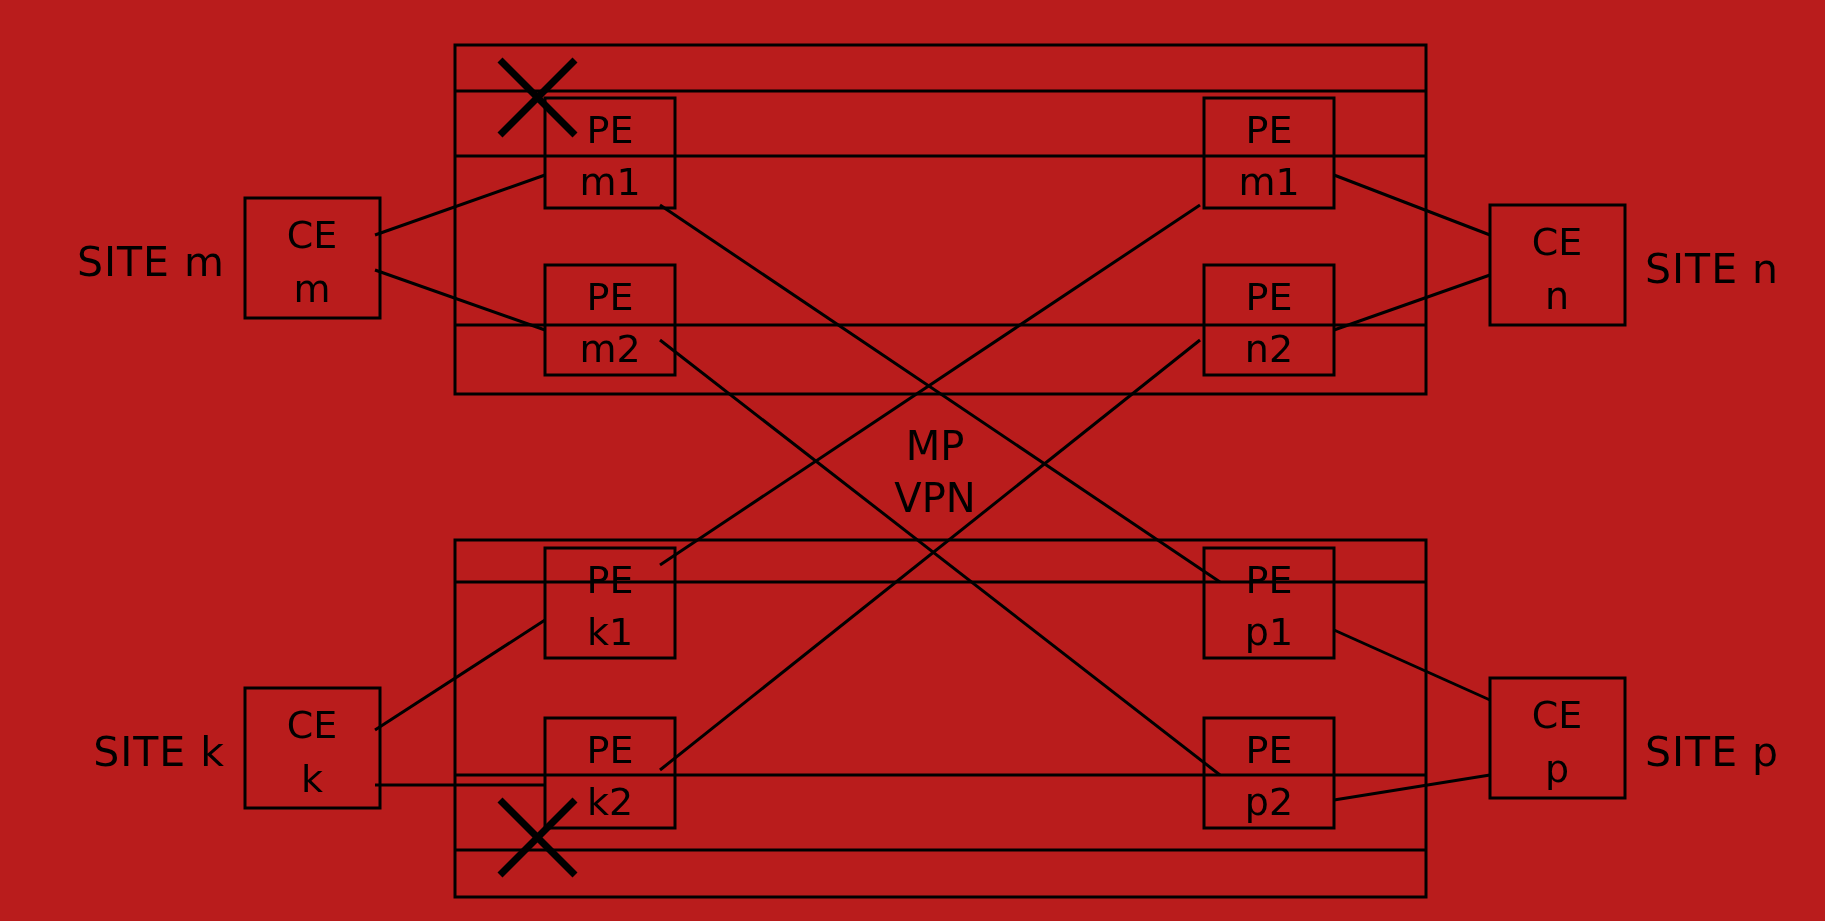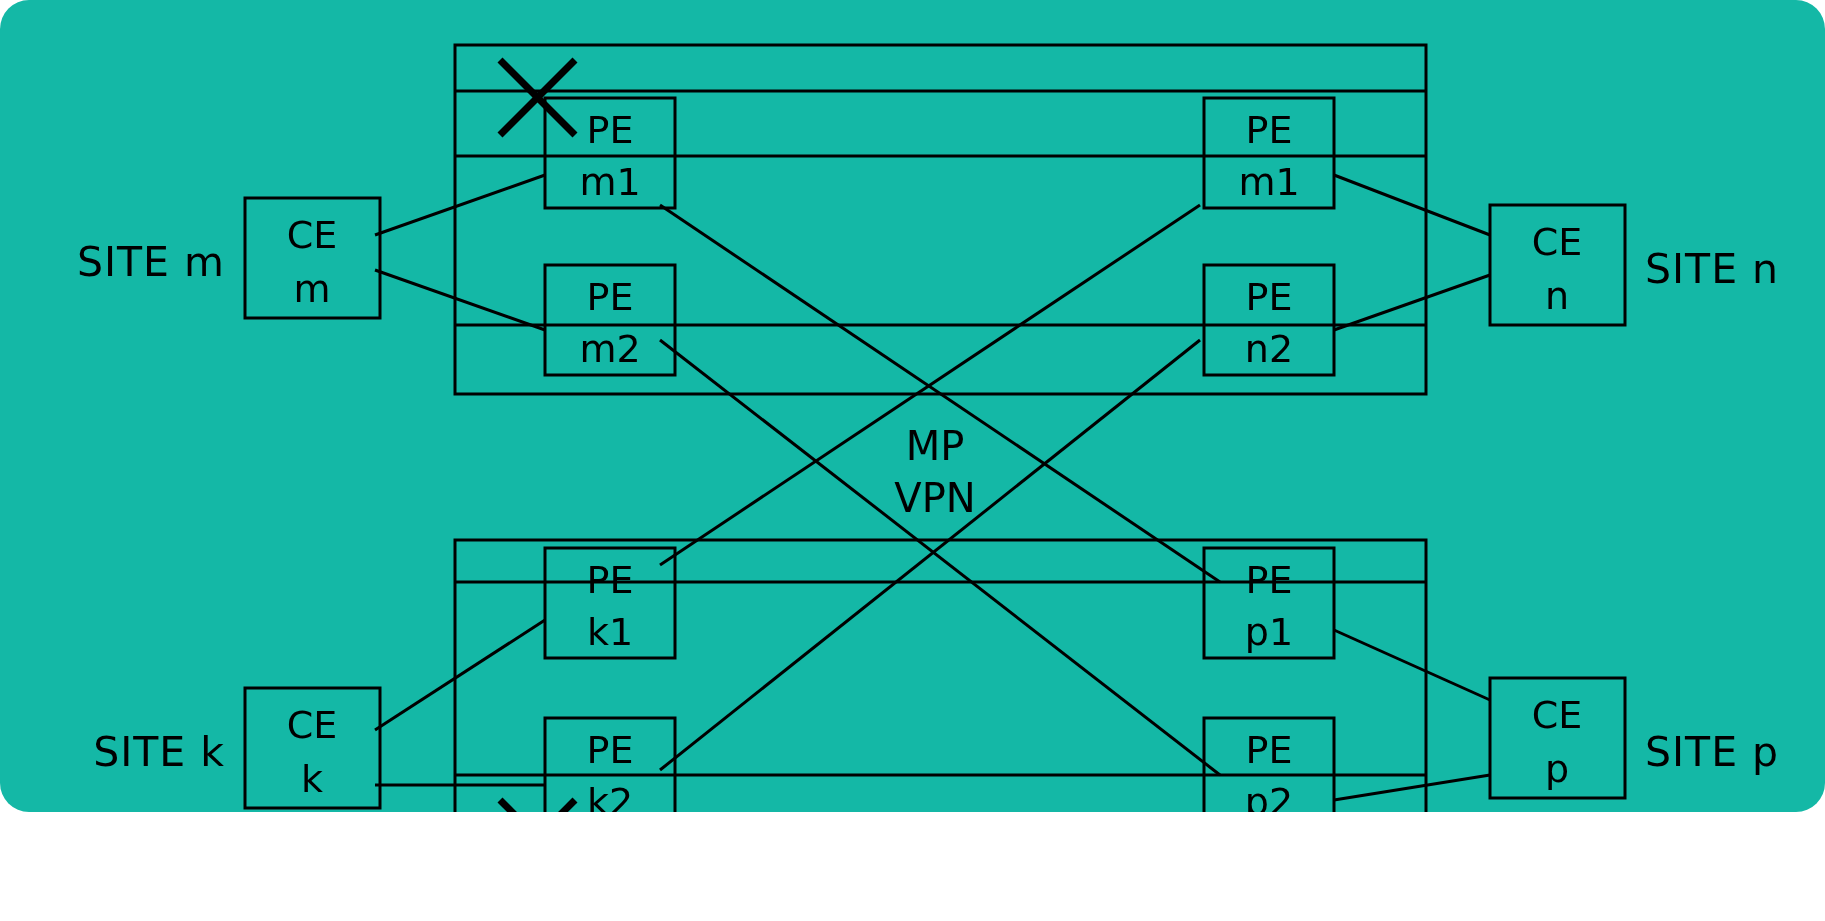--- a/index.html
+++ b/index.html
@@ -7,24 +7,23 @@
     margin: 0;
     padding: 0;
     background: #ffffff;
   }
   body {
     font-family: "DejaVu Sans", sans-serif;
   }
   #diagram-root {
     position: relative;
     width: 1825px;
-    height: 812px;
-    background: #14b8a6;
+    height: 921px;
+    background: #b91c1c;
     overflow: hidden;
-    border-radius: 29px;
   }
   #topology-svg {
     position: absolute;
     left: 0;
     top: 0;
     width: 1825px;
     height: 921px;
     display: block;
   }
   .box-rect {

